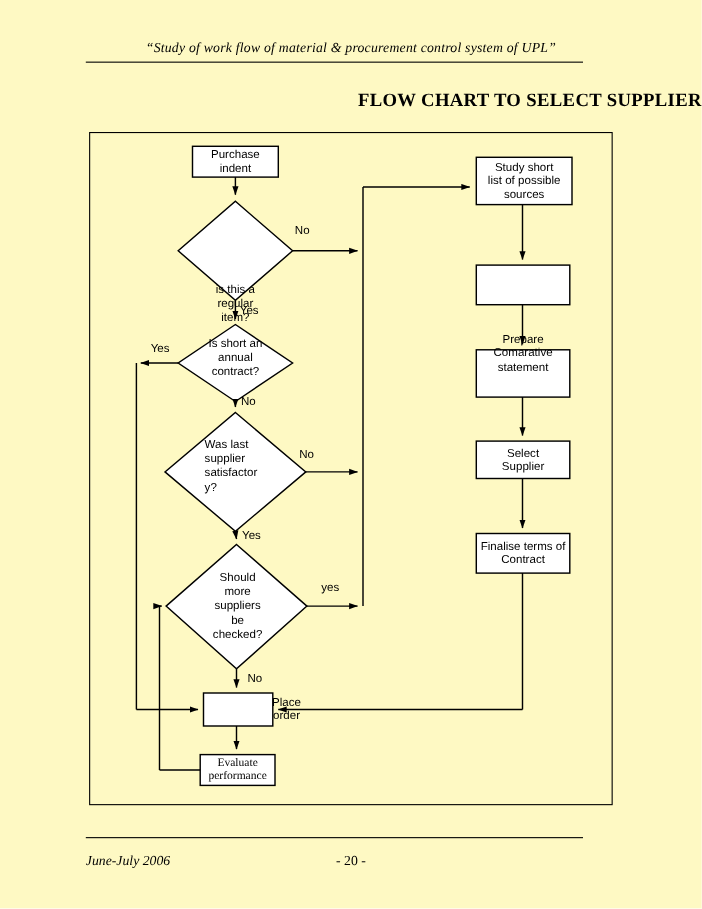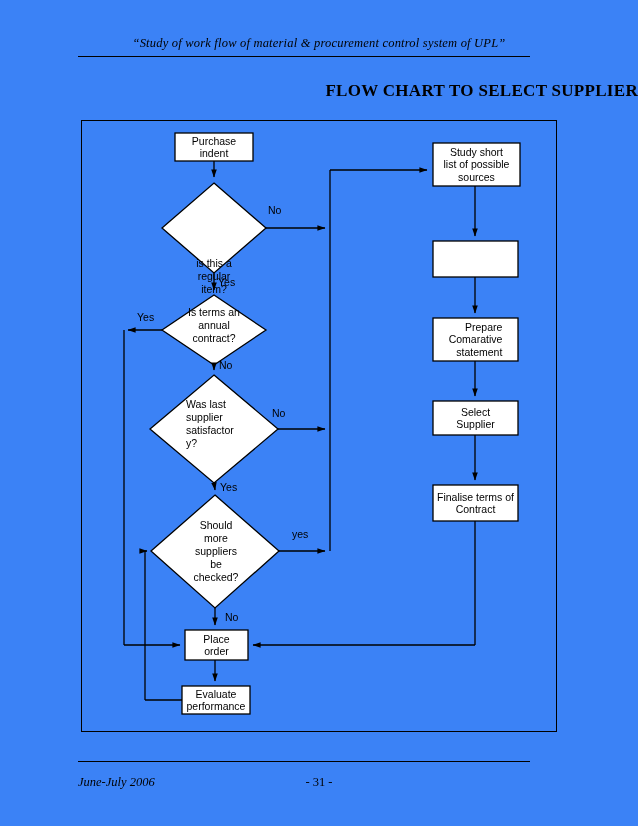--- a/index.html
+++ b/index.html
@@ -4,21 +4,21 @@
 <style>
   html, body {
     margin: 0;
     padding: 0;
     background: #ffffff;
   }
   #page {
     position: relative;
     width: 638px;
     height: 826px;
-    background: #3b82f6;
+    background: #fef9c3;
     overflow: hidden;
     font-family: "Liberation Sans", sans-serif;
   }
   
   .header-text {
     position: absolute;
     left: 0;
     top: 36px;
     width: 638px;
     text-align: center;
@@ -212,47 +212,47 @@
     </g>
   </svg>
 
   <div class="node-label" style="left:175px; top:133px; width:78px; height:28px;">Purchase
 indent</div>
 
   <div class="diamond-label" style="left:172px; top:203px; width:84px; height:50px;margin-top:48px;">is this a
 regular
 item?</div>
 
-  <div class="diamond-label" style="left:168px; top:306px; width:92px; height:50px; align-items:flex-start;">Is terms an
+  <div class="diamond-label" style="left:168px; top:306px; width:92px; height:50px; align-items:flex-start;">Is short an
 annual
 contract?</div>
 
   <div class="diamond-label" style="left:176px; top:516px; width:80px; height:70px;">Should
 more
 suppliers
 be
 checked?</div>
 
   <div class="diamond-label" style="left:186px; top:398px; width:78px; height:62px; justify-content:flex-start; text-align:left; align-items:flex-start;">Was last
 supplier
 satisfactor
 y?</div>
 
-  <div class="node-label" style="left:185px; top:630px; width:63px; height:30px;">Place
+  <div class="node-label" style="left:185px; top:630px; width:63px; height:30px;padding-left:44px;">Place
 order</div>
 
-  <div class="node-label" style="left:182px; top:686px; width:68px; height:28px;">Evaluate
+  <div class="node-label" style="left:182px; top:686px; width:68px; height:28px;font-family:Liberation Serif, serif;">Evaluate
 performance</div>
 
   <div class="node-label" style="left:433px; top:143px; width:87px; height:43px;">Study short
 list of possible
 sources</div>
 
 
-  <div class="node-label" style="left:433px; top:318px; width:85px; height:43px;text-align:right;">Prepare
+  <div class="node-label" style="left:433px; top:300px; width:85px; height:43px;">Prepare
 Comarative
 statement</div>
 
   <div class="node-label" style="left:433px; top:401px; width:85px; height:34px;">Select
 Supplier</div>
 
   <div class="node-label" style="left:431px; top:485px; width:89px; height:36px;">Finalise terms of
 Contract</div>
 
   <div class="edge-label" style="left:268px; top:204px;">No</div>
@@ -266,15 +266,15 @@
   <div class="edge-label" style="left:272px; top:407px;">No</div>
 
   <div class="edge-label" style="left:220px; top:481px;">Yes</div>
 
   <div class="edge-label" style="left:292px; top:528px;">yes</div>
 
   <div class="edge-label" style="left:225px; top:611px;">No</div>
 
   <div class="footer-rule"></div>
   <div class="footer-left">June-July 2006</div>
-  <div class="footer-center">- 31 -</div>
+  <div class="footer-center">- 20 -</div>
 
 </div>
 
 </body></html>

